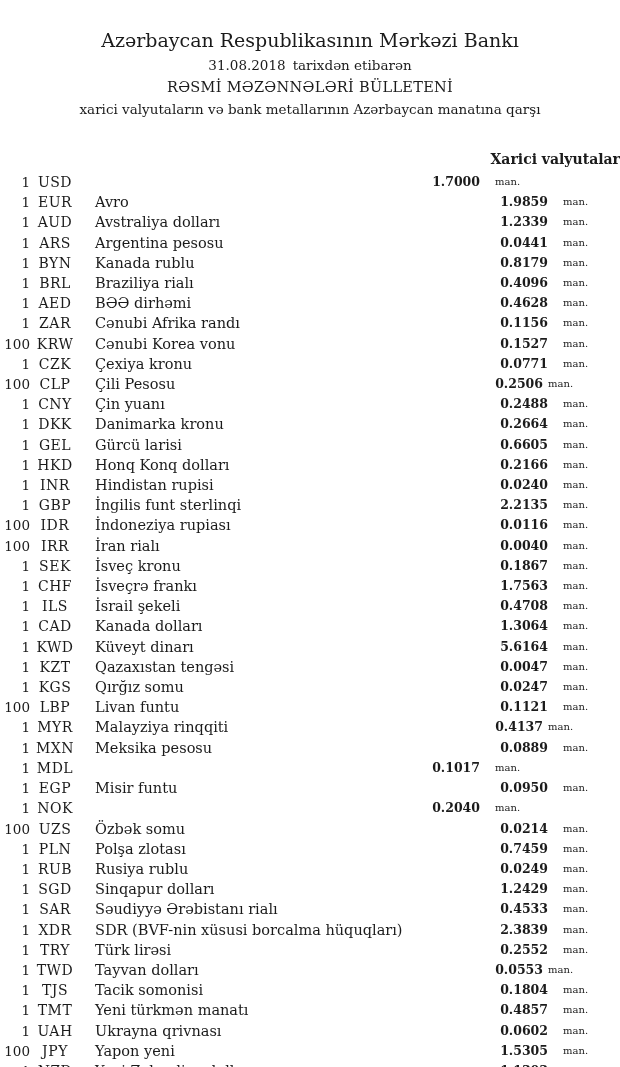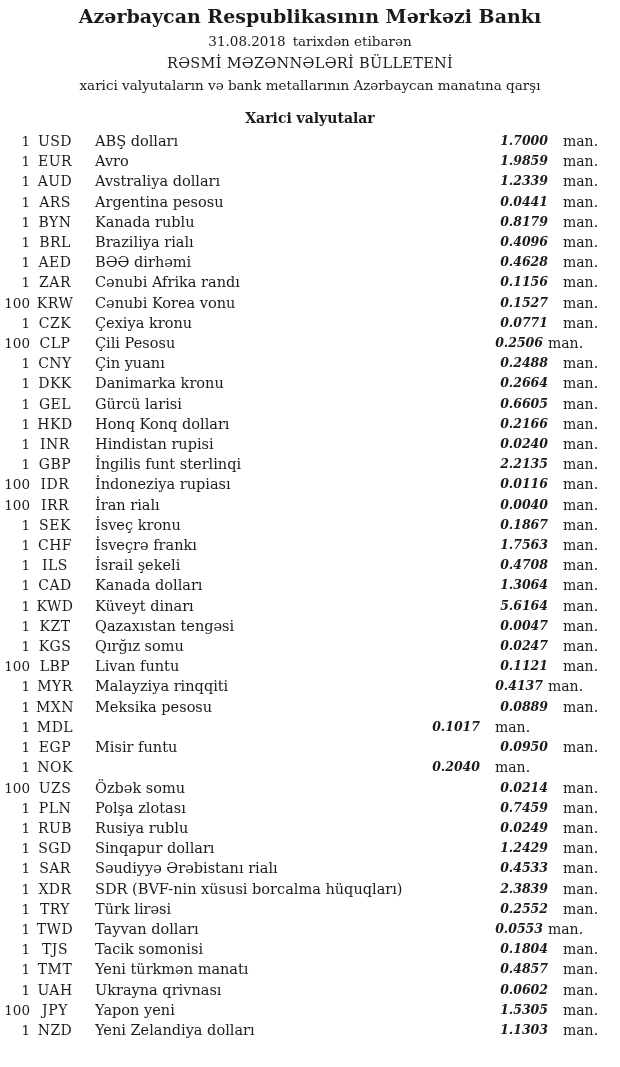--- a/index.html
+++ b/index.html
@@ -13,43 +13,44 @@
     height: 1067px;
     box-sizing: border-box;
     padding-top: 3px;
     background: #ffffff;
     color: #1b1b1b;
     font-family: "DejaVu Serif", "Liberation Serif", serif;
     overflow: hidden;
   }
   .bank-title {
     text-align: center;
-    font-weight: bold;
+    font-weight: normal;
     font-size: 19px;
     line-height: 27px;
+    margin-top: 24px;
   }
   .hline {
     text-align: center;
     font-weight: normal;
     font-size: 13.5px;
     line-height: 22px;
   }
   .hline .date-suffix {
     margin-left: 7px;
   }
   .hline.bulletin {
     font-size: 14.5px;
     letter-spacing: 0.3px;
   }
   .section-title {
-    text-align: center;
+    text-align: right;
     font-weight: bold;
     font-size: 14px;
     line-height: 21px;
-    margin-top: 12px;
+    margin-top: 29px;
   }
   .rates-table {
     margin-top: 2px;
   }
   .row {
     display: grid;
     grid-template-columns: 30px 50px 1fr 68px 72px;
     line-height: 20.2px;
     font-size: 14.5px;
     white-space: nowrap;
@@ -63,26 +64,25 @@
     font-size: 14px;
     letter-spacing: 0.5px;
   }
   .name {
     padding-left: 15px;
     overflow: hidden;
   }
   .rate {
     text-align: right;
     font-weight: bold;
-    font-style: italic;
     font-size: 12.5px;
   }
   .unit {
     padding-left: 15px;
-    font-size: 14px;
+    font-size: 10px;
   }
   .row.tight .rate { transform: translateX(-5px); }
   .row.tight .unit { transform: translateX(-15px); }
 </style>
 </head>
 <body>
 
 <div class="page">
 
   <div class="bank-title">Azərbaycan Respublikasının Mərkəzi Bankı</div>
@@ -94,21 +94,20 @@
   <div class="hline bulletin">RƏSMİ MƏZƏNNƏLƏRİ BÜLLETENİ</div>
 
   <div class="hline">xarici valyutaların və bank metallarının Azərbaycan manatına qarşı</div>
 
   <div class="section-title">Xarici valyutalar</div>
 
   <div class="rates-table" id="rates-table">
       <div class="row">
     <span class="qty">1</span>
     <span class="code">USD</span>
-    <span class="name">ABŞ dolları</span>
     <span class="rate">1.7000</span>
     <span class="unit">man.</span>
   </div>
       <div class="row">
     <span class="qty">1</span>
     <span class="code">EUR</span>
     <span class="name">Avro</span>
     <span class="rate">1.9859</span>
     <span class="unit">man.</span>
   </div>

